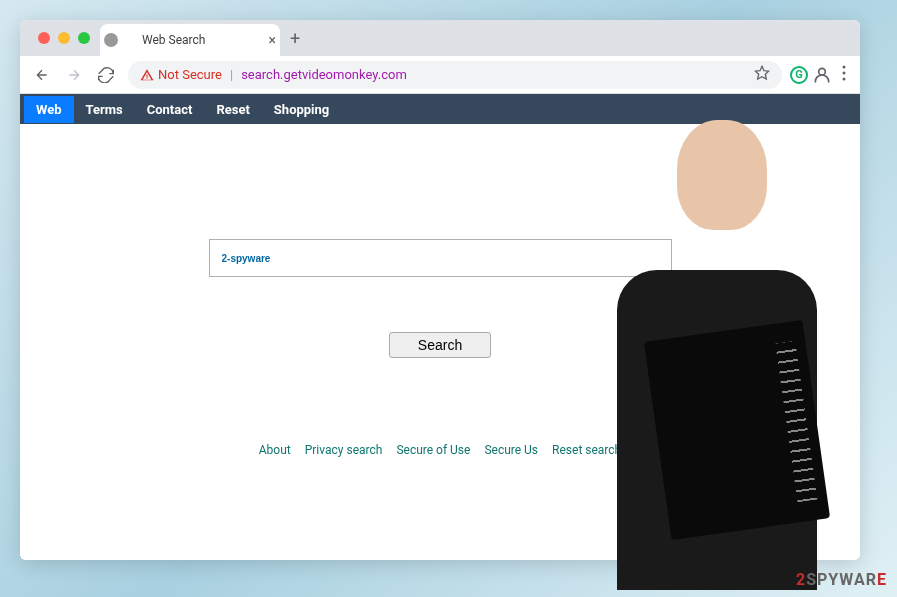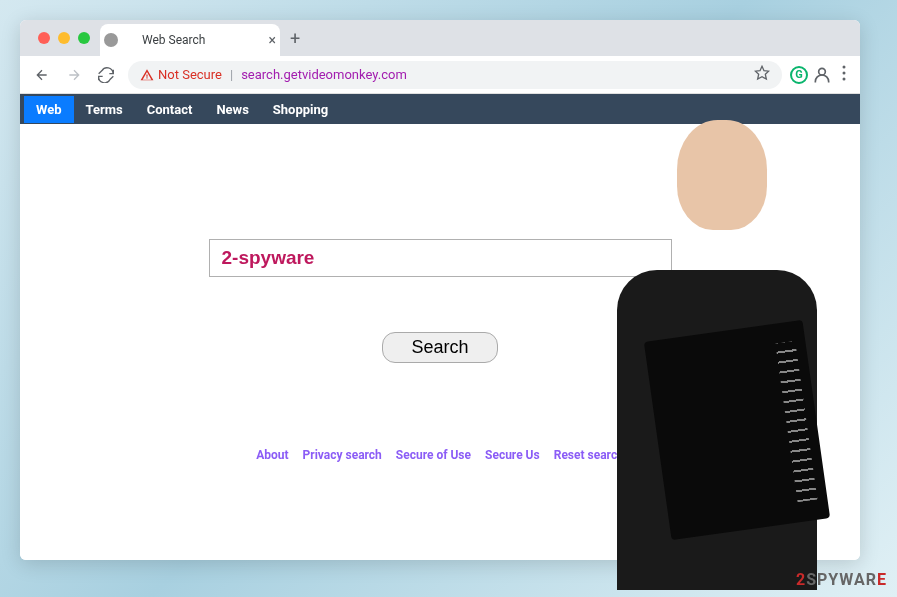--- a/index.html
+++ b/index.html
@@ -168,44 +168,43 @@
       display: flex;
       flex-direction: column;
       align-items: center;
       padding-top: 115px;
     }
     .search-box {
       width: 463px;
       height: 38px;
       border: 1px solid #b0b0b0;
       padding: 0 12px;
-      font-size: 19px;
+      font-size: 10px;
       font-weight: bold;
-      color: #be185d;
+      color: #0369a1;
     }
     .search-button {
       margin-top: 55px;
       padding: 4px 28px;
-      font-size: 18px;
+      font-size: 14px;
       background: #efefef;
       border: 1px solid #aaa;
-      border-radius: 13px;
+      border-radius: 3px;
       cursor: pointer;
     }
     .footer-links {
       margin-top: 85px;
       display: flex;
       gap: 14px;
       font-size: 12px;
     }
     .footer-links a {
-      color: #8b5cf6;
+      color: #0f766e;
       text-decoration: none;
       cursor: pointer;
-      font-weight: bold;
     }
     .watermark {
       position: absolute;
       bottom: 8px;
       right: 10px;
       font-size: 16px;
       font-weight: bold;
       color: #666;
       letter-spacing: 1px;
     }
@@ -330,21 +329,21 @@
           <circle cx="2" cy="14" r="1.5" fill="currentColor"></circle>
         </svg>
     </div>
   </div>
 
   <div class="page-content">
     <div class="search-nav">
       <div class="search-nav-item active">Web</div>
       <div class="search-nav-item">Terms</div>
       <div class="search-nav-item">Contact</div>
-      <div class="search-nav-item">News</div>
+      <div class="search-nav-item">Reset</div>
       <div class="search-nav-item">Shopping</div>
     </div>
 
     <div class="search-main">
       <input class="search-box" type="text" value="2-spyware" style="">
       <button class="search-button">Search</button>
 
       <div class="footer-links">
         <a>About</a>
         <a>Privacy search</a>

